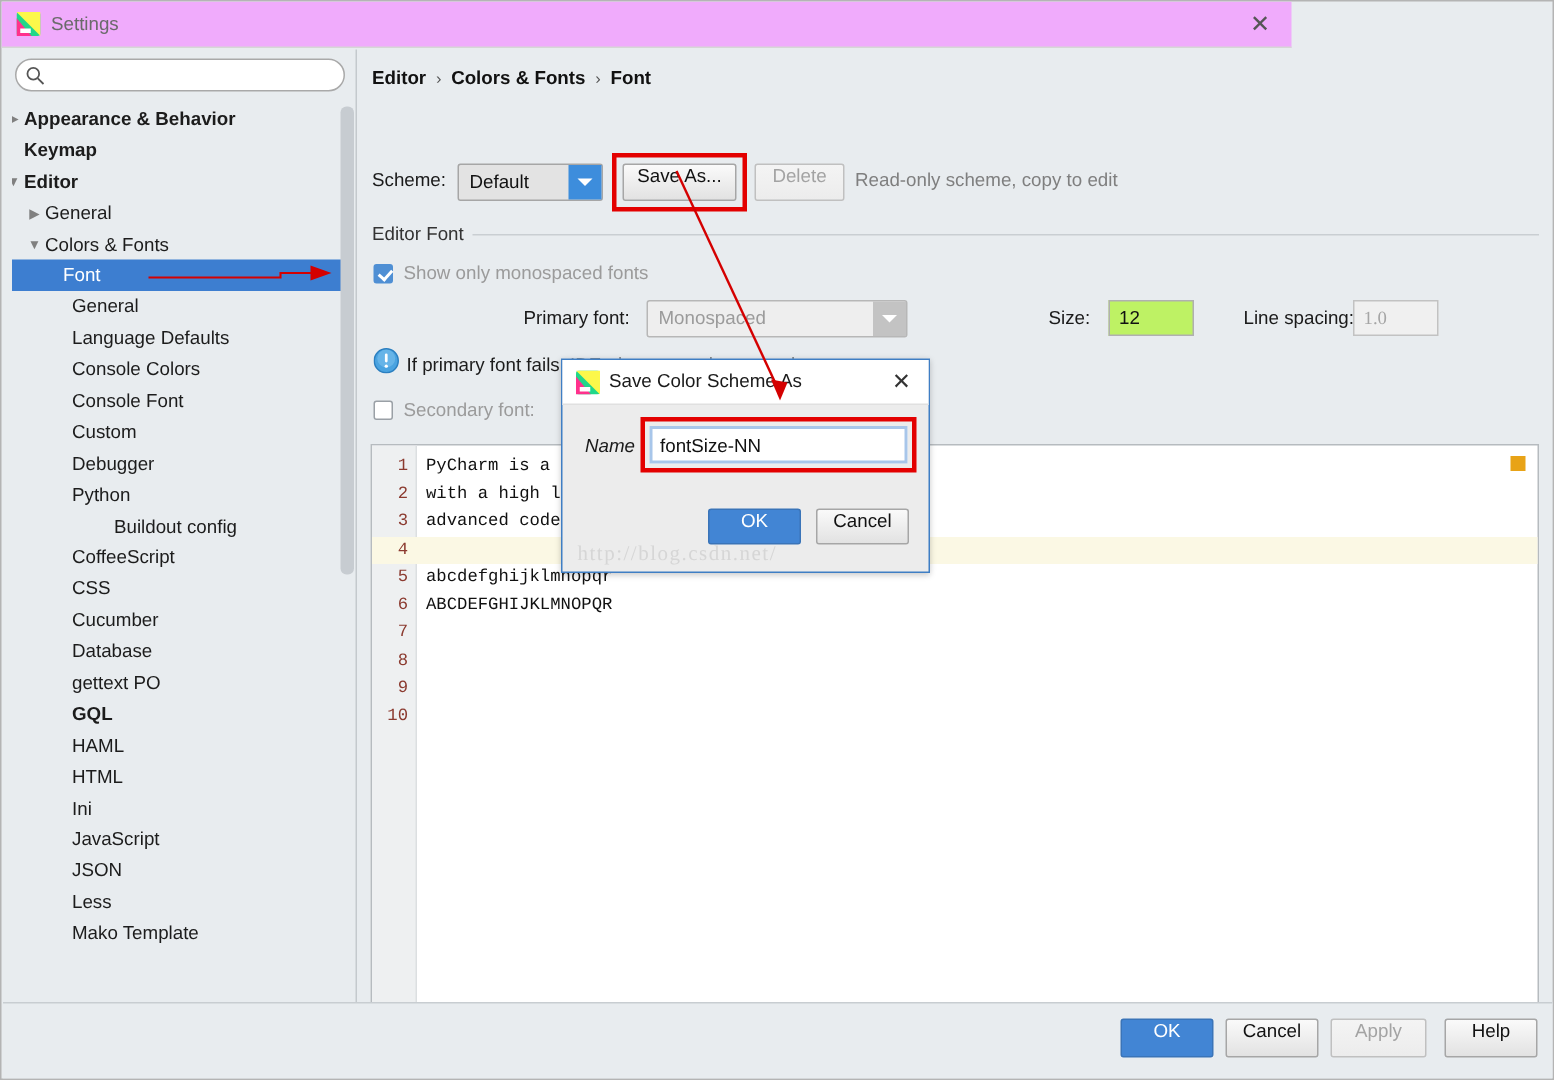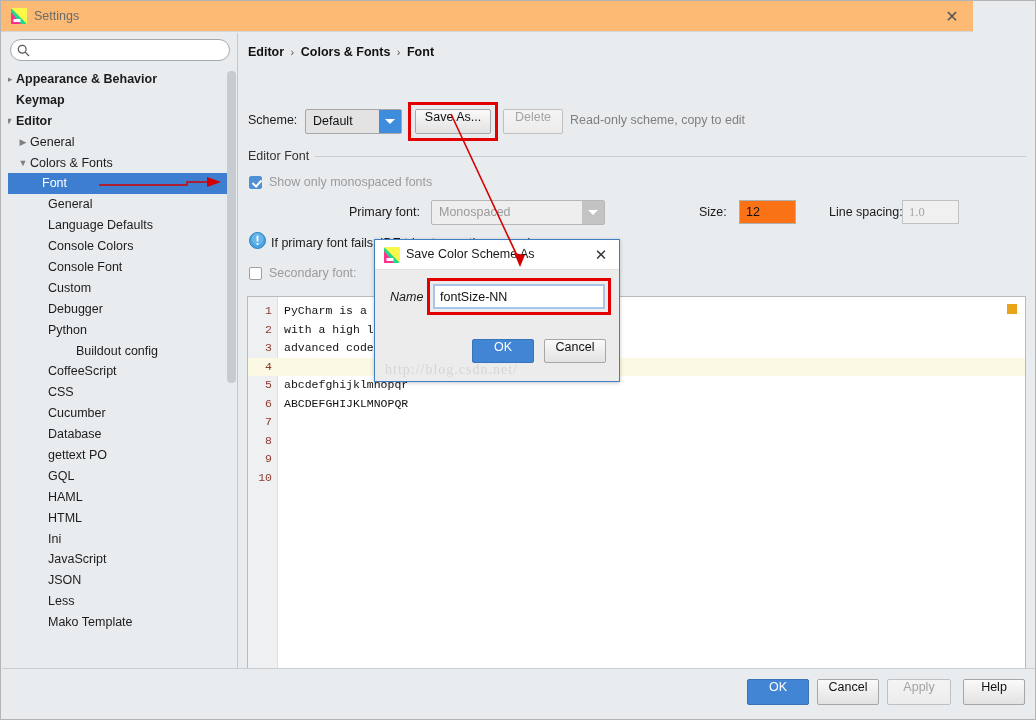--- a/index.html
+++ b/index.html
@@ -16,22 +16,22 @@
     position: relative;
     width: 1036px; height: 720px;
     background: #e8ecef;
     border: 1px solid #b4b4b4;
     overflow: hidden;
   }
 
   
   #titlebar {
     position: absolute; left: 0; top: 0;
-    width: 972px; height: 31px;
-    background: #fdba74;
+    width: 860px; height: 31px;
+    background: #f0abfc;
     border-bottom: 1px solid #d6d6d6;
   }
   #titlebar .tb-icon {
     position: absolute; left: 10px; top: 7px;
     width: 16px; height: 16px;
   }
   #titlebar .tb-title {
     position: absolute; left: 33px; top: 8px;
     font-size: 12.5px; color: #6a6a6a;
     font-family: "Liberation Sans", sans-serif;
@@ -231,21 +231,21 @@
     width: 0; height: 0;
     border-left: 5px solid transparent;
     border-right: 5px solid transparent;
     border-top: 5px solid #ffffff;
   }
 
   #size-lbl { position: absolute; left: 460px; top: 172px; font-size: 12.5px; }
   #size-field {
     position: absolute; left: 500px; top: 167px;
     width: 57px; height: 24px;
-    background: #f97316; border: 1px solid #b0b0b0;
+    background: #bef264; border: 1px solid #b0b0b0;
   }
   #size-field .val { position: absolute; left: 6px; top: 4px; font-size: 12.5px; color: #111; }
 
   #ls-lbl { position: absolute; left: 590px; top: 172px; font-size: 12.5px; }
   #ls-field {
     position: absolute; left: 663px; top: 167px;
     width: 57px; height: 24px;
     background: #f0f0f0; border: 1px solid #c2c2c2;
   }
   #ls-field .val { position: absolute; left: 6px; top: 4px; font-size: 12.5px; color: #a5a5a5; font-family: Liberation Serif, serif; }
@@ -486,21 +486,21 @@
         <div class="tree-row">
           <span class="lbl" style="left: 40px;">Cucumber</span>
         </div>
         <div class="tree-row">
           <span class="lbl" style="left: 40px;">Database</span>
         </div>
         <div class="tree-row">
           <span class="lbl" style="left: 40px;">gettext PO</span>
         </div>
         <div class="tree-row">
-          <span class="lbl" style="left: 40px;">GQL</span>
+          <span class="lbl" style="left: 40px; font-weight: bold;">GQL</span>
         </div>
         <div class="tree-row">
           <span class="lbl" style="left: 40px;">HAML</span>
         </div>
         <div class="tree-row">
           <span class="lbl" style="left: 40px;">HTML</span>
         </div>
         <div class="tree-row">
           <span class="lbl" style="left: 40px;">Ini</span>
         </div>

